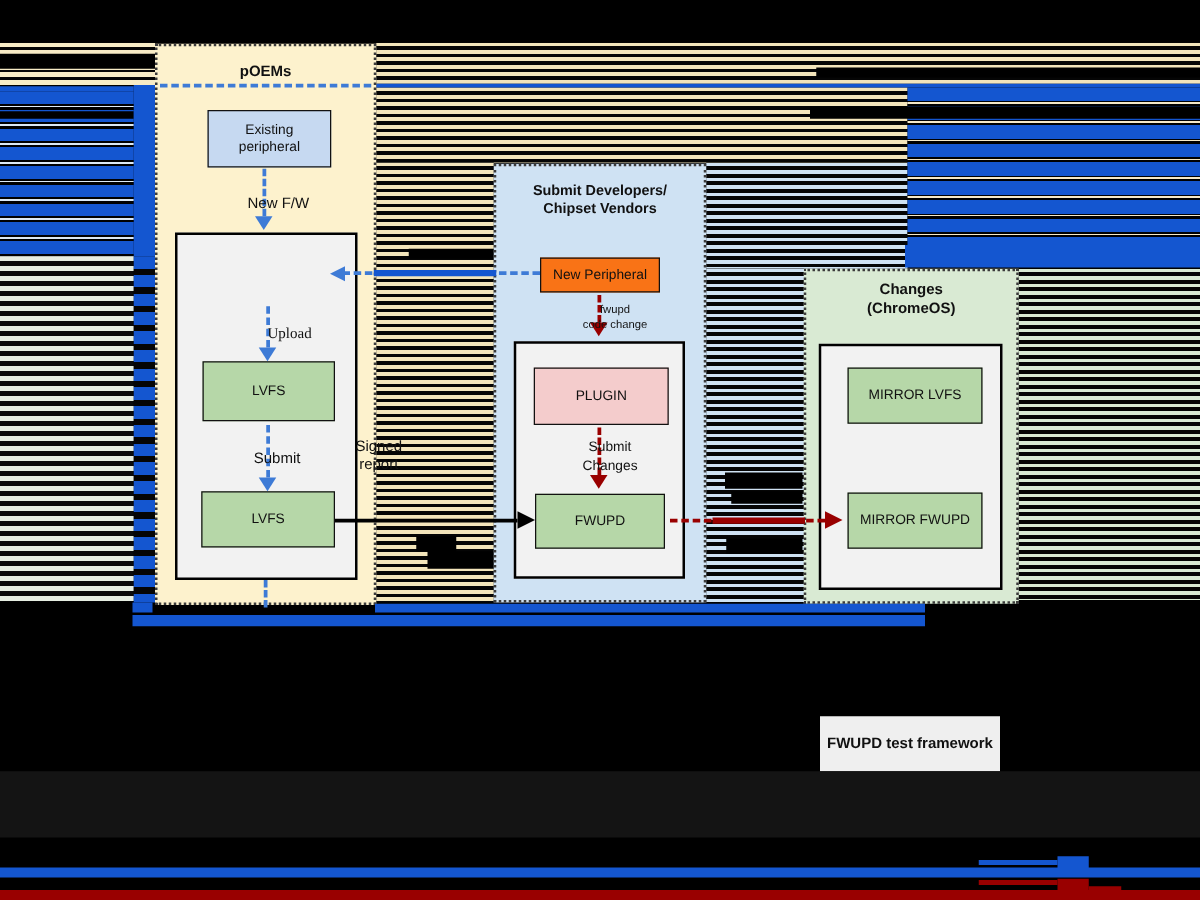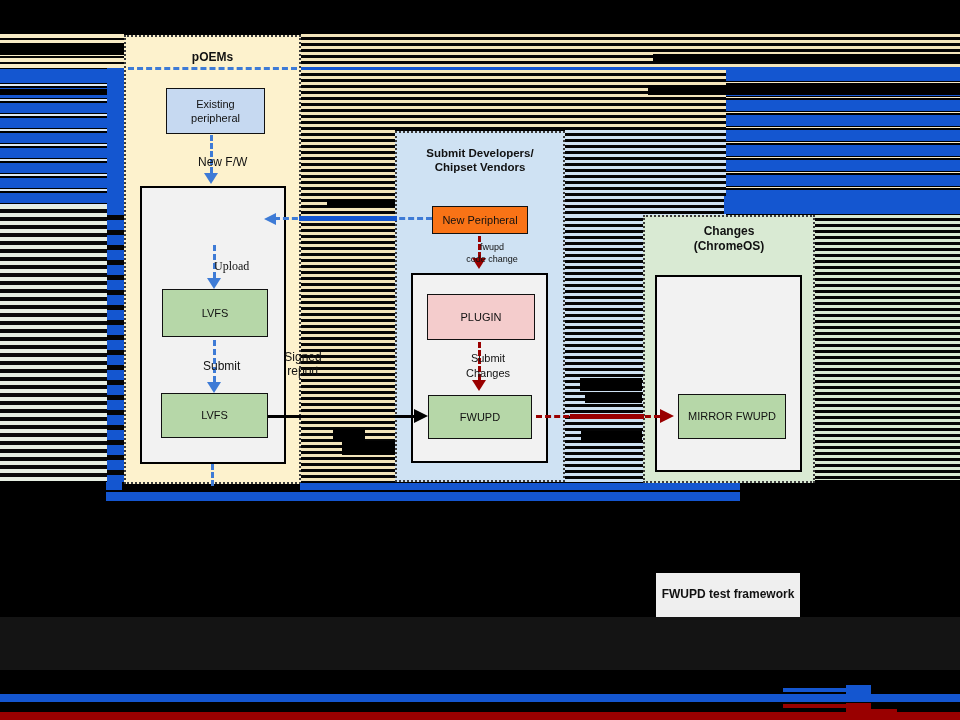--- a/index.html
+++ b/index.html
@@ -145,20 +145,21 @@
   <div class="abs fill-red" style="left:570px;top:414px;width:74px;height:5px;"></div>
   <div class="abs head-right-r" style="left:660px;top:409px;"></div>
 
   <div class="abs box b-existing">Existing
 peripheral</div>
   <div class="abs box b-lvfs1">LVFS</div>
   <div class="abs box b-lvfs2">LVFS</div>
   <div class="abs box b-newp">New Peripheral</div>
   <div class="abs box b-plugin">PLUGIN</div>
   <div class="abs box b-fwupd">FWUPD</div>
+  <div class="abs box b-mlvfs">MIRROR LVFS</div>
   <div class="abs box b-mfwupd">MIRROR FWUPD</div>
   <div class="abs box b-testfw">FWUPD test framework</div>
 
   <div class="abs lbl l-newfw">New F/W</div>
   <div class="abs lbl l-upload">Upload</div>
   <div class="abs lbl l-submit">Submit</div>
   <div class="abs lbl l-signed">Signed
 report</div>
   <div class="abs lbl l-fwupdcc">fwupd
 code change</div>

